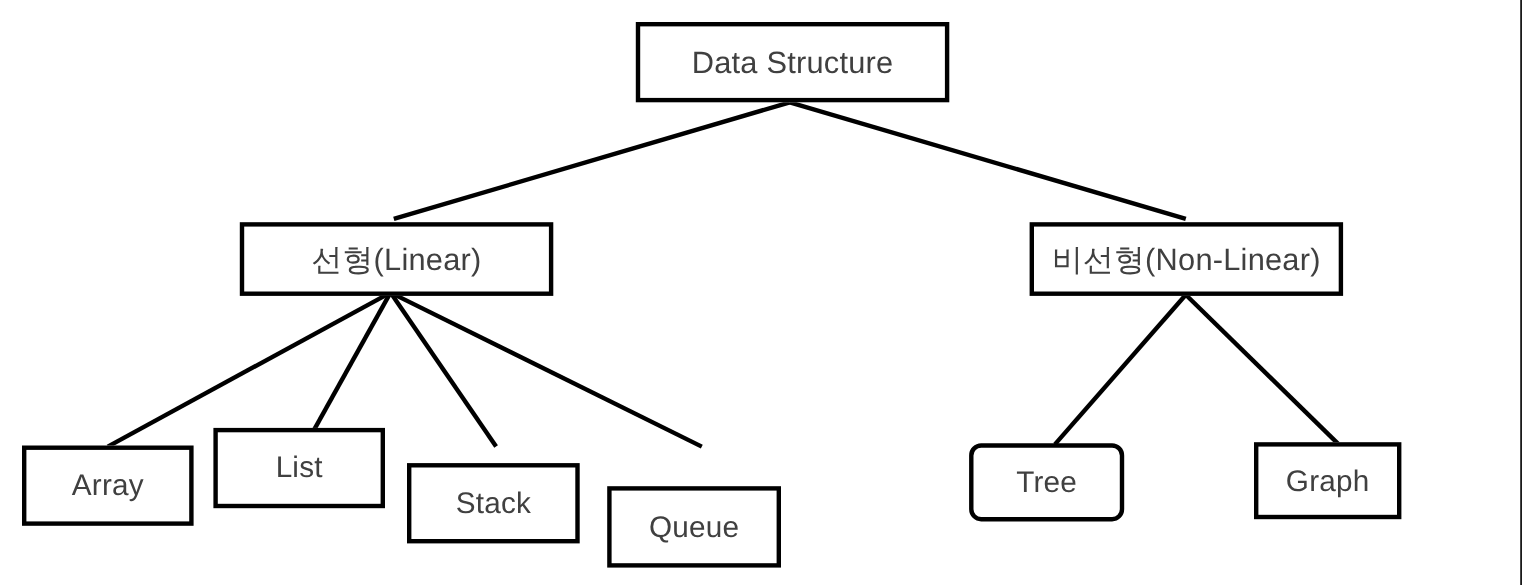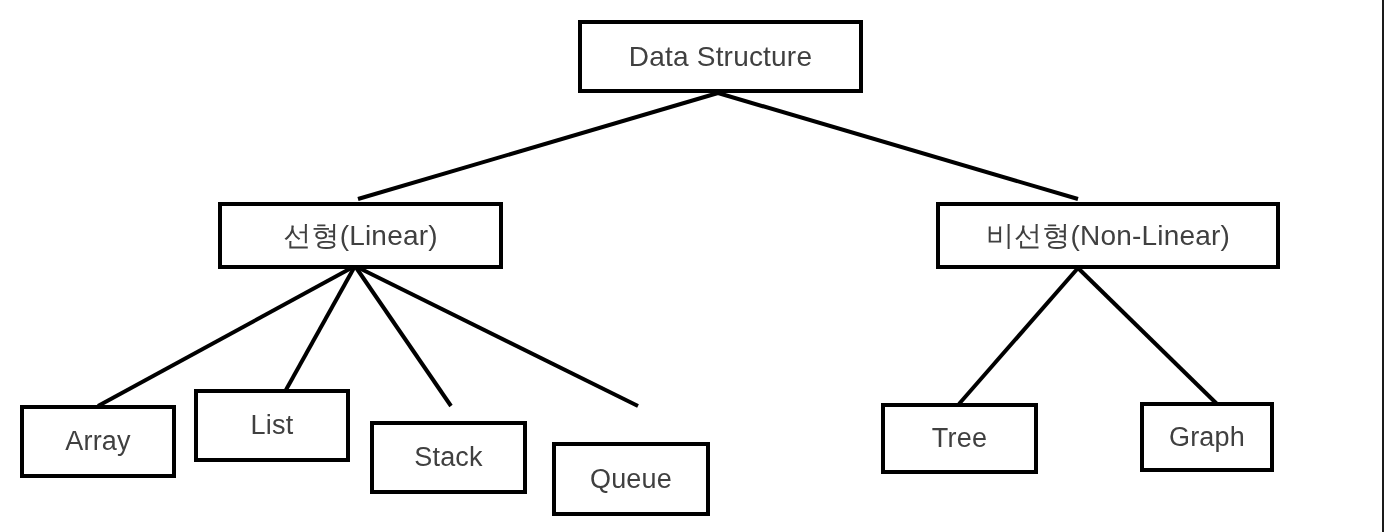--- a/index.html
+++ b/index.html
@@ -74,41 +74,41 @@
   </svg>
 
   <div class="node-box node-root" style="left: 578px; top: 20px; width: 285px; height: 73px;">
     <span class="node-label">Data Structure</span>
   </div>
 
   <div class="node-box node-branch" style="left: 218px; top: 202px; width: 285px; height: 67px;">
     <span class="node-label">선형(Linear)</span>
   </div>
 
-  <div class="node-box node-branch" style="left: 936px; top: 202px; width: 344px; height: 67px;">
+  <div class="node-box node-branch" style="left: 936px; top: 202px; width: 285px; height: 67px;">
     <span class="node-label">비선형(Non-Linear)</span>
   </div>
 
   <div class="node-box node-leaf" style="left: 20px; top: 405px; width: 156px; height: 73px;">
     <span class="node-label">Array</span>
   </div>
 
   <div class="node-box node-leaf" style="left: 194px; top: 389px; width: 156px; height: 73px;">
     <span class="node-label">List</span>
   </div>
 
   <div class="node-box node-leaf" style="left: 370px; top: 421px; width: 157px; height: 73px;">
     <span class="node-label">Stack</span>
   </div>
 
   <div class="node-box node-leaf" style="left: 552px; top: 404px; width: 158px; height: 74px; margin-top: 38px;">
     <span class="node-label">Queue</span>
   </div>
 
-  <div class="node-box node-leaf" style="left: 881px; top: 403px; width: 157px; height: 71px;">
+  <div class="node-box node-leaf" style="left: 881px; top: 403px; width: 141px; height: 71px; border-radius: 11px;">
     <span class="node-label">Tree</span>
   </div>
 
   <div class="node-box node-leaf" style="left: 1140px; top: 402px; width: 134px; height: 70px;">
     <span class="node-label">Graph</span>
   </div>
 
 </div>
 
 </body></html>

